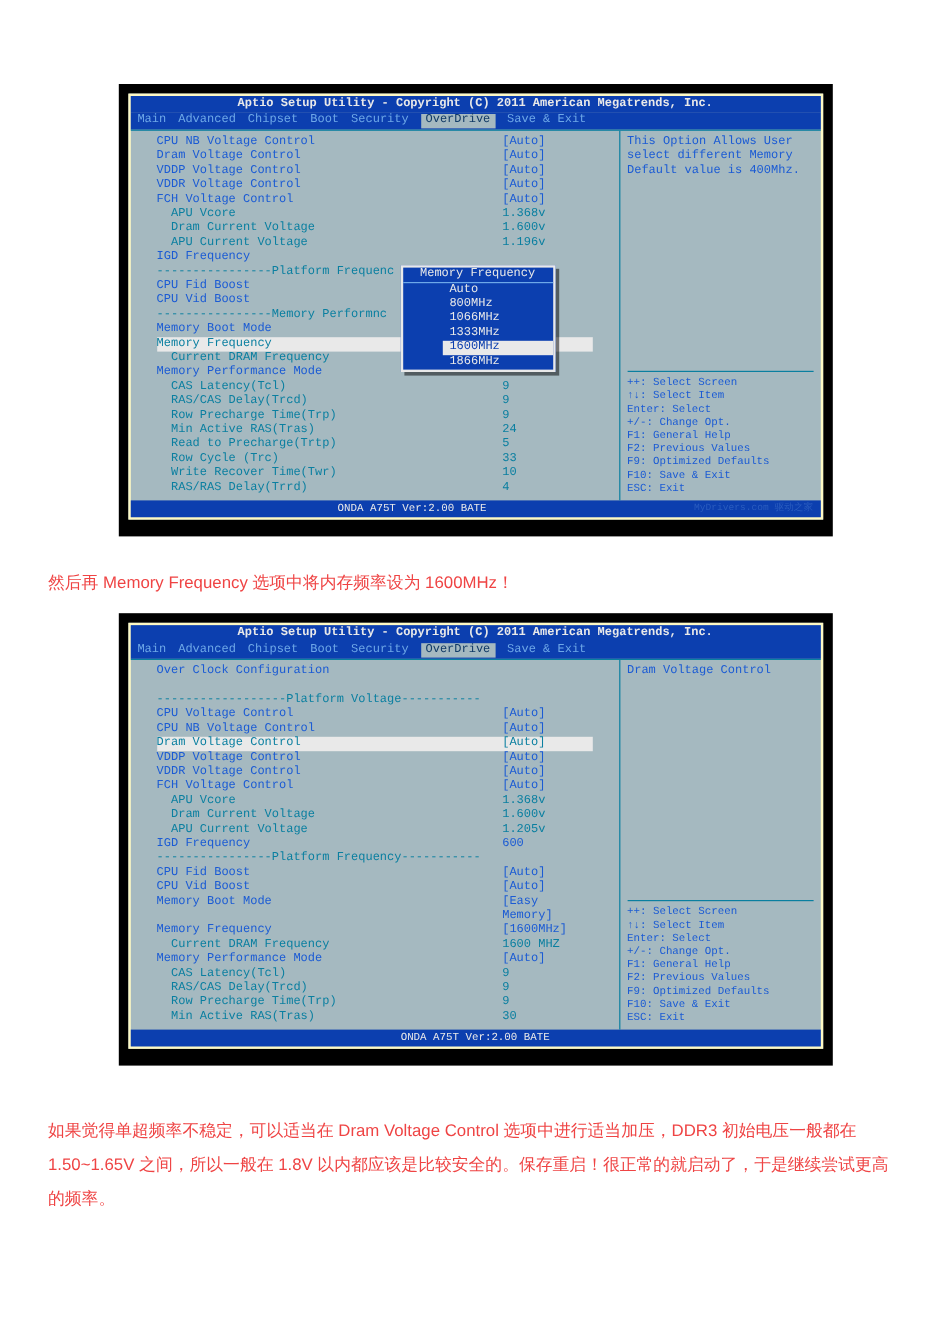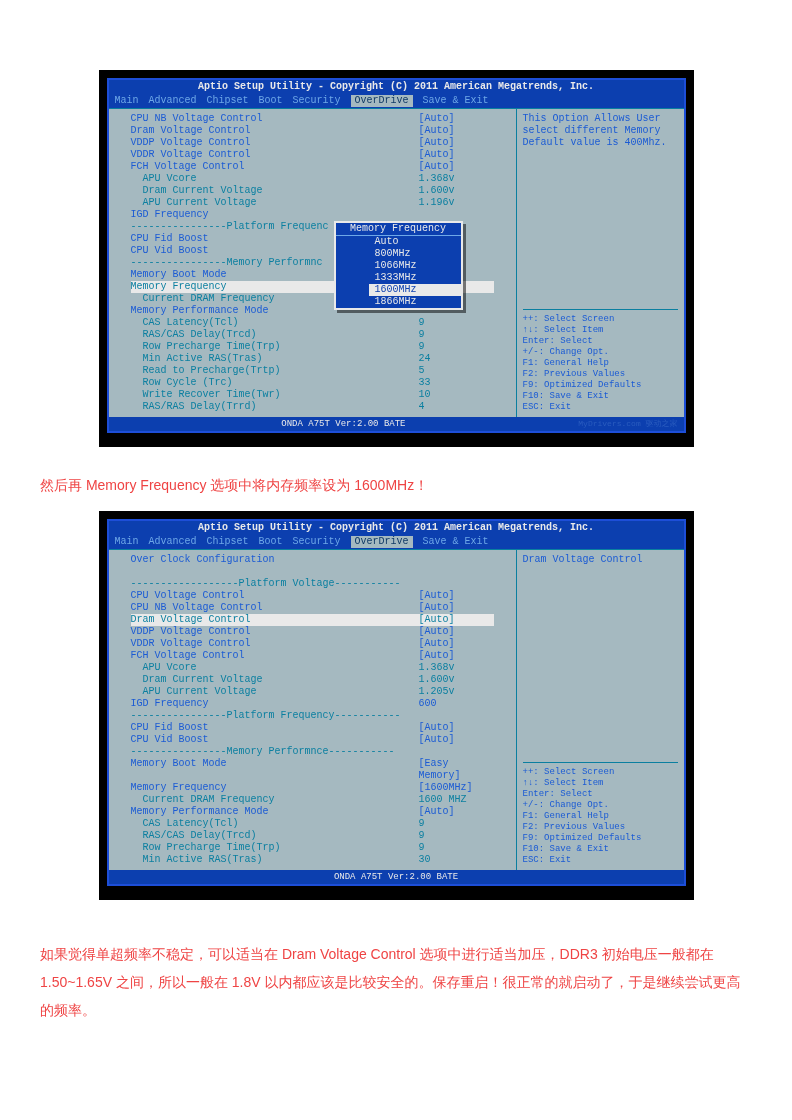--- a/index.html
+++ b/index.html
@@ -1,19 +1,19 @@
 <!DOCTYPE html>
 <html><head>
 <meta charset="utf-8">
 <style>
   html,body{margin:0;padding:0;background:#fff;font-family:"Helvetica Neue",Arial,"Microsoft YaHei",sans-serif;color:#333;}
   .page{width:792px;margin:0 auto;padding:20px 40px 60px 40px;box-sizing:border-box;}
   .bios{width:595px;margin:50px auto 24px auto;background:#000;padding:8px 8px 14px 8px;box-sizing:border-box;}
   .bios2{margin-top:12px;margin-bottom:40px;}
-  .crt{font-family:"Courier New",monospace;font-size:10px;line-height:12px;color:#0a7fa0;background:#a5b9c0;border:2px solid #1d4ed8;position:relative;}
+  .crt{font-family:"Courier New",monospace;font-size:10px;line-height:12px;color:#0a7fa0;background:#a5b9c0;border:2px solid #fef9c3;position:relative;}
   .crt-title{background:#0c3faf;color:#e9e9e9;text-align:center;padding:1px 0;font-weight:bold;font-size:10px;}
   .crt-menu{background:#0c3faf;color:#6ea8e8;padding:1px 6px;font-size:10px;display:flex;gap:10px;}
   .crt-menu span{color:#6ea8e8;}
   .crt-menu .sel{background:#a5b9c0;color:#103a66;padding:0 4px;}
   .crt-body{display:flex;border-top:1px solid #0a7fa0;min-height:280px;}
   .pane-l{flex:1;padding:4px 22px;border-right:1px solid #0a7fa0;position:relative;}
   .pane-r{width:155px;padding:4px 6px;display:flex;flex-direction:column;}
   .row{display:flex;}
   .row .lbl{flex:1;color:#0a7fa0;white-space:pre;}
   .row .val{width:75px;color:#0a7fa0;}
@@ -249,21 +249,20 @@
             </div>
             <div class="row blue">
               <span class="lbl">CPU Fid Boost</span>
               <span class="val">[Auto]</span>
             </div>
             <div class="row blue">
               <span class="lbl">CPU Vid Boost</span>
               <span class="val">[Auto]</span>
             </div>
             <div class="row ">
-              <span class="lbl">----------------Memory Performnce-----------</span>
               <span class="val"></span>
             </div>
             <div class="row blue">
               <span class="lbl">Memory Boot Mode</span>
               <span class="val">[Easy Memory]</span>
             </div>
             <div class="row blue">
               <span class="lbl">Memory Frequency</span>
               <span class="val">[1600MHz]</span>
             </div>

